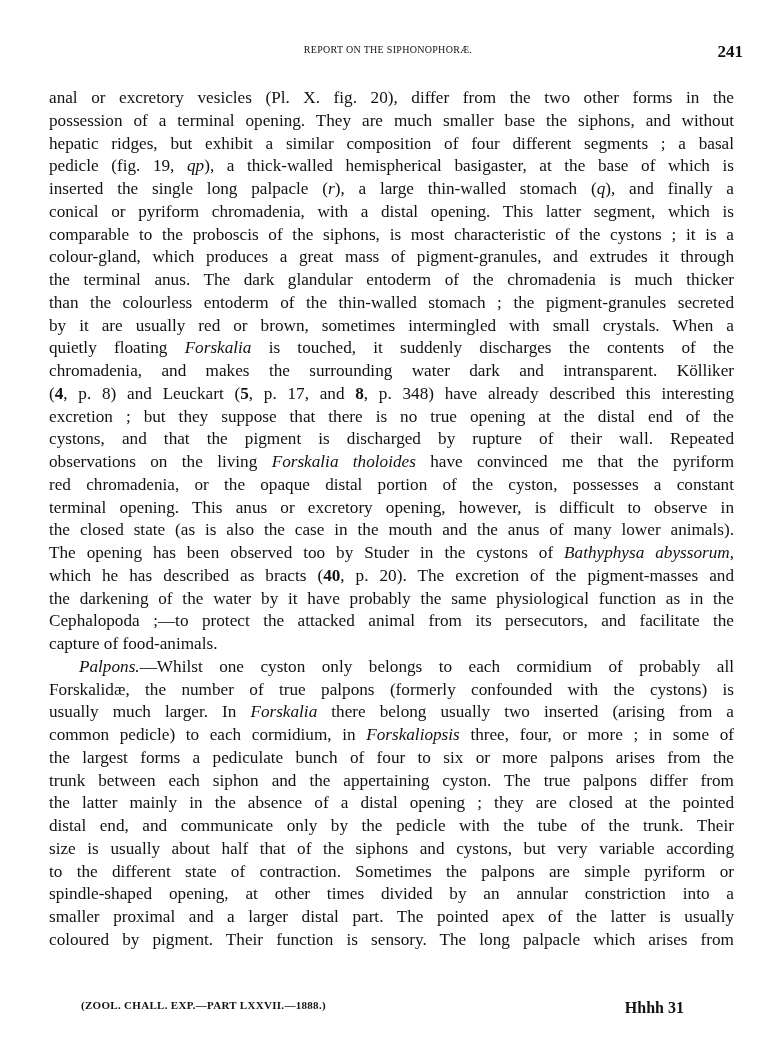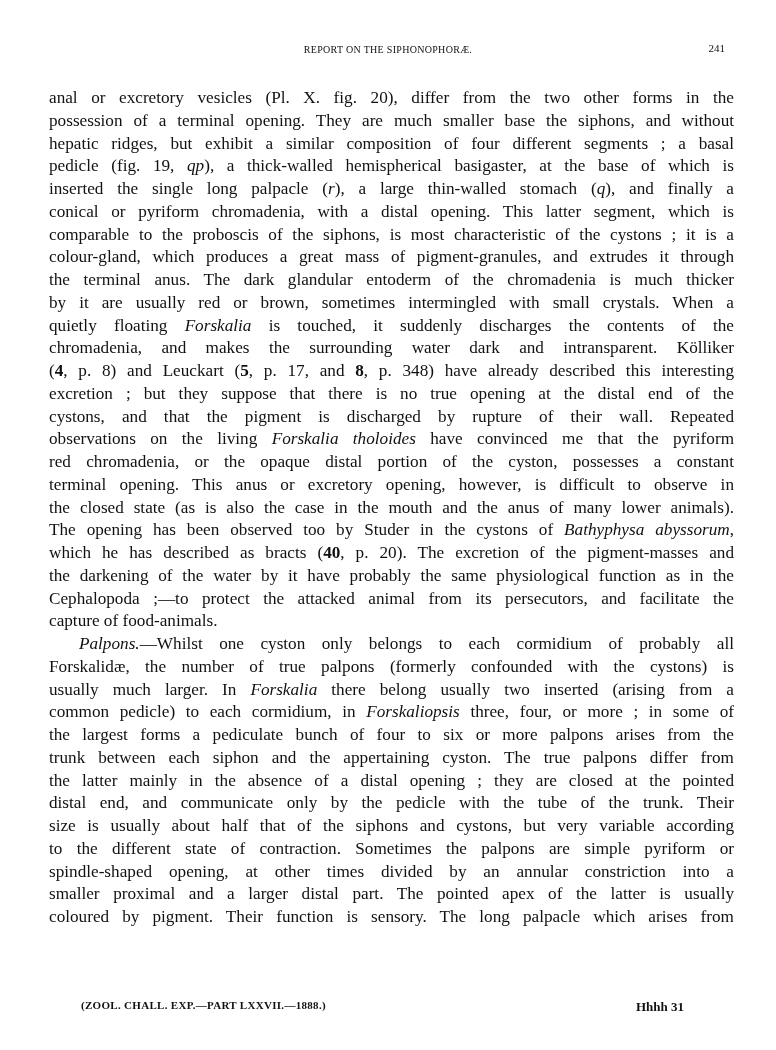--- a/index.html
+++ b/index.html
@@ -1,30 +1,30 @@
 <!DOCTYPE html>
 <html><head>
 <meta charset="utf-8">
 <style>
   html, body { margin: 0; padding: 0; background: #ffffff; }
   body { width: 776px; height: 1050px; position: relative; overflow: hidden;
          font-family: "Liberation Serif", "DejaVu Serif", serif; color: #111; }
   .header { position: absolute; top: 42px; left: 0; width: 776px; height: 22px; }
   .running-title { position: absolute; left: 0; width: 776px; text-align: center;
          font-size: 10px; letter-spacing: 0.3px; top: 2px; }
-  .page-number { position: absolute; right: 51px; top: 0; font-size: 11px; font-weight: normal; }
+  .page-number { position: absolute; right: 33px; top: 0; font-size: 17px; font-weight: bold; }
   .body-text { position: absolute; top: 87px; left: 49px; width: 685px; }
   .line { height: 22.75px; line-height: 22.75px; font-size: 17.2px;
           text-align: justify; text-align-last: justify; white-space: nowrap; overflow: visible; }
   .line.last { text-align-last: left; }
   .line.indent { padding-left: 30px; }
   .line span.seg { display: inline; }
   .footer { position: absolute; top: 999px; left: 0; width: 776px; height: 20px; }
   .footer-left { position: absolute; left: 81px; font-size: 11px; letter-spacing: 0.3px; font-weight: bold; }
-  .footer-right { position: absolute; right: 92px; font-size: 13px; font-weight: bold; }
+  .footer-right { position: absolute; right: 92px; font-size: 16px; font-weight: bold; }
   i, .it { font-style: italic; }
   .b { font-weight: bold; }
 </style>
 </head>
 <body>
 
 <div class="header">
   <div class="running-title">REPORT ON THE SIPHONOPHORÆ.</div>
   <div class="page-number">241</div>
 </div>
@@ -33,20 +33,21 @@
     <div>
       <div class="line"><span class="seg">anal or excretory vesicles (Pl. X. fig. 20), differ from the two other forms in the</span></div>
       <div class="line"><span class="seg">possession of a terminal opening.  They are much smaller base the siphons, and without</span></div>
       <div class="line"><span class="seg">hepatic ridges, but exhibit a similar composition of four different segments ; a basal</span></div>
       <div class="line"><span class="seg">pedicle (fig. 19, </span><span class="seg it">qp</span><span class="seg">), a thick-walled hemispherical basigaster, at the base of which is</span></div>
       <div class="line"><span class="seg">inserted the single long palpacle (</span><span class="seg it">r</span><span class="seg">), a large thin-walled stomach (</span><span class="seg it">q</span><span class="seg">), and finally a</span></div>
       <div class="line"><span class="seg">conical or pyriform chromadenia, with a distal opening.  This latter segment, which is</span></div>
       <div class="line"><span class="seg">comparable to the proboscis of the siphons, is most characteristic of the cystons ; it is a</span></div>
       <div class="line"><span class="seg">colour-gland, which produces a great mass of pigment-granules, and extrudes it through</span></div>
       <div class="line"><span class="seg">the terminal anus.  The dark glandular entoderm of the chromadenia is much thicker</span></div>
+      <div class="line"><span class="seg">than the colourless entoderm of the thin-walled stomach ; the pigment-granules secreted</span></div>
       <div class="line"><span class="seg">by it are usually red or brown, sometimes intermingled with small crystals.  When a</span></div>
       <div class="line"><span class="seg">quietly floating </span><span class="seg it">Forskalia</span><span class="seg"> is touched, it suddenly discharges the contents of the</span></div>
       <div class="line"><span class="seg">chromadenia, and makes the surrounding water dark and intransparent.  Kölliker</span></div>
       <div class="line"><span class="seg">(</span><span class="seg b">4</span><span class="seg">, p. 8) and Leuckart (</span><span class="seg b">5</span><span class="seg">, p. 17, and </span><span class="seg b">8</span><span class="seg">, p. 348) have already described this interesting</span></div>
       <div class="line"><span class="seg">excretion ; but they suppose that there is no true opening at the distal end of the</span></div>
       <div class="line"><span class="seg">cystons, and that the pigment is discharged by rupture of their wall.  Repeated</span></div>
       <div class="line"><span class="seg">observations on the living </span><span class="seg it">Forskalia tholoides</span><span class="seg"> have convinced me that the pyriform</span></div>
       <div class="line"><span class="seg">red chromadenia, or the opaque distal portion of the cyston, possesses a constant</span></div>
       <div class="line"><span class="seg">terminal opening.  This anus or excretory opening, however, is difficult to observe in</span></div>
       <div class="line"><span class="seg">the closed state (as is also the case in the mouth and the anus of many lower animals).</span></div>

